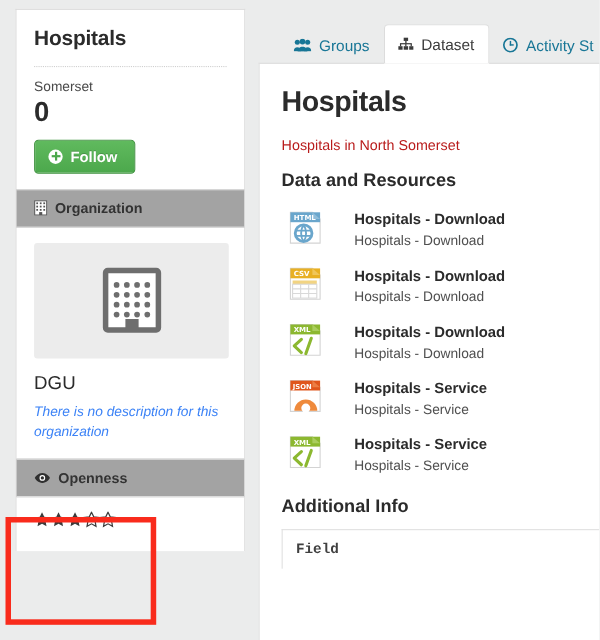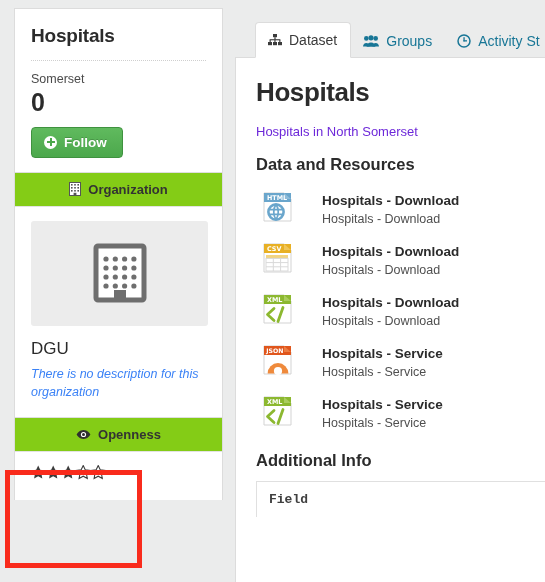--- a/index.html
+++ b/index.html
@@ -60,25 +60,25 @@
     background: #fff; position: relative; flex: none;
   }
   .plus-circle:before, .plus-circle:after {
     content: ""; position: absolute; background: #4ca84c;
   }
   .plus-circle:before { left: 2.5px; top: 5.5px; width: 8px; height: 2.2px; }
   .plus-circle:after  { top: 2.5px; left: 5.5px; height: 8px; width: 2.2px; }
 
   .module-head {
     display: flex; align-items: center; gap: 7px;
-    background: #84cc16;
+    background: #a3a3a3;
     border-top: 1px solid #dedede;
     border-bottom: 1px solid #e3e3e3;
     padding: 9px 16px;
-    font-size: 13px; font-weight: bold; color: #333; justify-content: center;
+    font-size: 13px; font-weight: bold; color: #333;
   }
 
   .org-body { padding: 14px 16px 16px 16px; }
   .org-thumb {
     width: 177px; height: 105px;
     background: #ececec;
     border-radius: 3px;
     display: flex; align-items: center; justify-content: center;
   }
   .org-name {
@@ -141,21 +141,21 @@
     padding: 19px 0 0 20px;
     border-left: 1px solid #dcdcdc;
     overflow: hidden;
   }
   .ds-title {
     font-size: 26px; font-weight: bold; color: #2b2b2b;
     letter-spacing: -0.4px;
   }
   .ds-notes {
     margin-top: 16px;
-    font-size: 13px; color: #6d28d9;
+    font-size: 13px; color: #b91c1c;
   }
   .section-head {
     margin-top: 16px;
     font-size: 16.5px; font-weight: bold; color: #2b2b2b;
   }
 
   .res-list { margin-top: 8px; }
   .res-item {
     display: flex; align-items: flex-start; gap: 26px;
     padding: 7px 0 7px 6px;
@@ -281,53 +281,53 @@
       </div>
     </div>
   </div>
 
   <div class="annot-box"></div>
 
   <div class="main">
 
     <div class="tabs">
 
+      <div class="tab">
+        <span class="tab-icon">
+          <svg width="16" height="12" viewBox="0 0 16 12" fill="#187696">
+            <circle cx="3.3" cy="3.4" r="2.3"></circle>
+              <circle cx="12.7" cy="3.4" r="2.3"></circle>
+            <circle cx="8" cy="2.8" r="2.6"></circle>
+            <path d="M0 11.6c0-2.3 1.5-3.7 3.3-3.7S6.6 9.3 6.6 11.6z"></path>
+            <path d="M9.4 11.6c0-2.3 1.5-3.7 3.3-3.7s3.3 1.4 3.3 3.7z"></path>
+            <path d="M3.6 11.8c0-2.6 1.9-4.3 4.4-4.3s4.4 1.7 4.4 4.3z"></path>
+          </svg>
+        </span>
+        <span>Groups</span>
+      </div>
+
       <div class="tab active">
         <span class="tab-icon">
           <svg width="14" height="12" viewBox="0 0 14 12" fill="#3b3b3b">
             <rect x="5" y="0" width="4" height="3.2"></rect>
             <rect x="6.4" y="3.2" width="1.2" height="2.6"></rect>
             <rect x="1.6" y="5.2" width="10.8" height="1.1"></rect>
             <rect x="1.6" y="6" width="1.1" height="2"></rect>
             <rect x="6.4" y="6" width="1.1" height="2"></rect>
             <rect x="11.3" y="6" width="1.1" height="2"></rect>
             <rect x="0" y="8" width="4" height="3.2"></rect>
             <rect x="5" y="8" width="4" height="3.2"></rect>
             <rect x="10" y="8" width="4" height="3.2"></rect>
           </svg>
         </span>
         <span>Dataset</span>
       </div>
 
       <div class="tab">
         <span class="tab-icon">
-          <svg width="16" height="12" viewBox="0 0 16 12" fill="#187696">
-            <circle cx="3.3" cy="3.4" r="2.3"></circle>
-              <circle cx="12.7" cy="3.4" r="2.3"></circle>
-            <circle cx="8" cy="2.8" r="2.6"></circle>
-            <path d="M0 11.6c0-2.3 1.5-3.7 3.3-3.7S6.6 9.3 6.6 11.6z"></path>
-            <path d="M9.4 11.6c0-2.3 1.5-3.7 3.3-3.7s3.3 1.4 3.3 3.7z"></path>
-            <path d="M3.6 11.8c0-2.6 1.9-4.3 4.4-4.3s4.4 1.7 4.4 4.3z"></path>
-          </svg>
-        </span>
-        <span>Groups</span>
-      </div>
-
-      <div class="tab">
-        <span class="tab-icon">
           <svg width="14" height="14" viewBox="0 0 14 14">
             <circle cx="7" cy="7" r="6" fill="none" stroke="#187696" stroke-width="1.5"></circle>
             <rect x="6.4" y="3.2" width="1.3" height="4.2" fill="#187696"></rect>
             <rect x="6.4" y="6.2" width="3.6" height="1.3" fill="#187696"></rect>
           </svg>
         </span>
         <span>Activity St</span>
       </div>
     </div>
 

